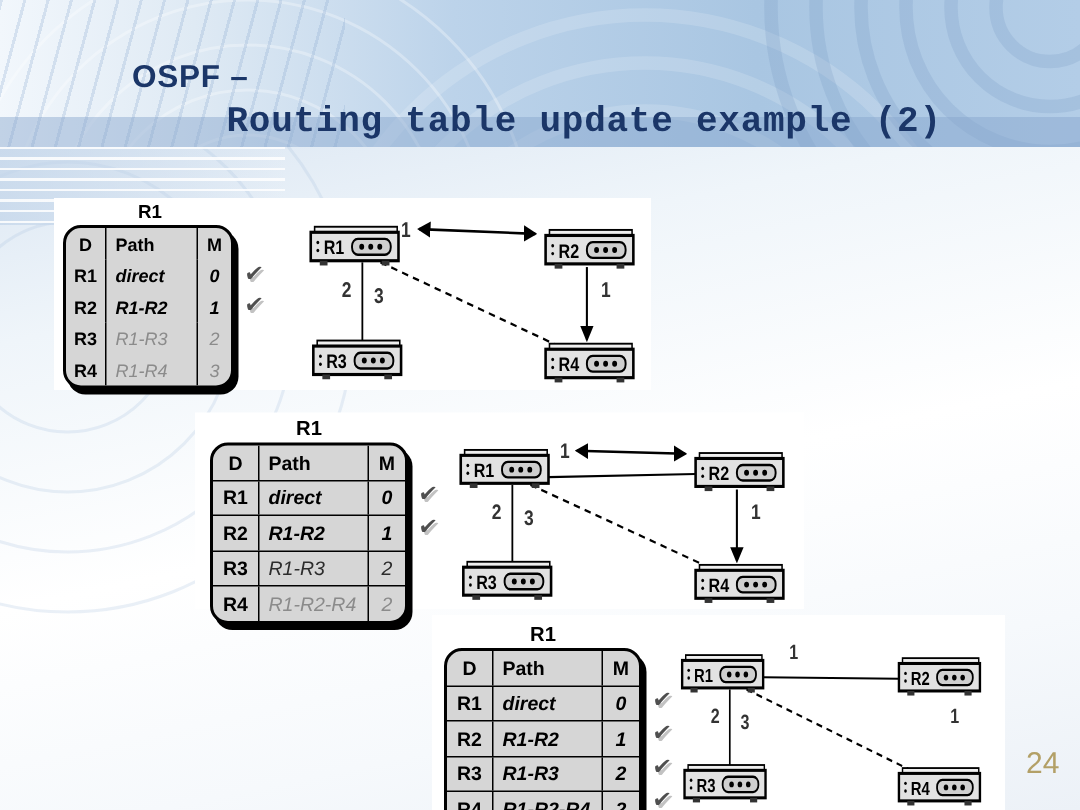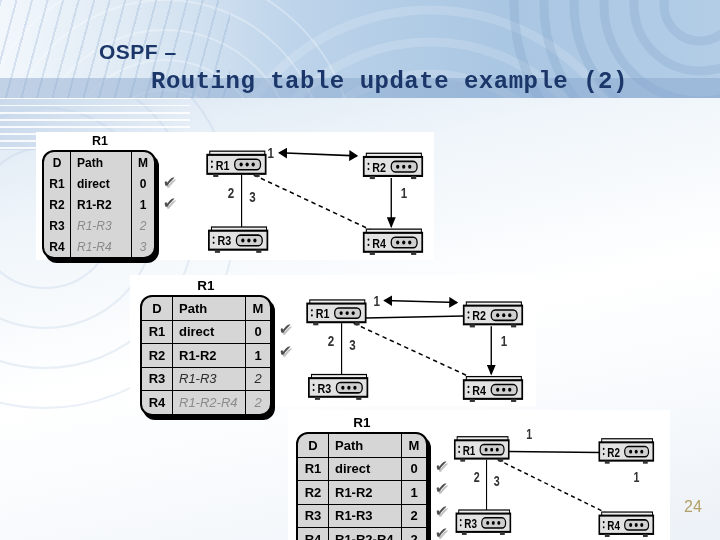--- a/index.html
+++ b/index.html
@@ -27,24 +27,24 @@
       repeating-linear-gradient(180deg, rgba(255,255,255,.85) 0 1.5px, rgba(255,255,255,0) 1.5px 7px),
       linear-gradient(90deg, rgba(196,214,234,.75), rgba(196,214,234,0));
   }
   .bg-content{
     position:absolute;left:0;top:98px;width:720px;height:442px;
     background:linear-gradient(168deg,#dce7f3 0%,#eff5fa 22%,#ffffff 52%,#f6f9fc 78%,#ecf1f7 100%);
   }
   .bg-svg{position:absolute;left:0;top:0;}
   
   .title-line{position:absolute;font-weight:bold;color:#1b3668;letter-spacing:.5px;z-index:5;}
-  .title1{left:99px;top:40px;font-size:21px;}
+  .title1{left:88px;top:40px;font-size:21px;}
   .title2{left:151px;top:68px;font-size:24px;font-family:Liberation Mono, monospace;}
   
-  .page-num{position:absolute;left:684px;top:498px;font-size:16px;color:#b3a067;z-index:6;}
+  .page-num{position:absolute;left:684px;top:498px;font-size:20px;color:#b3a067;z-index:6;}
   
   .panel{position:absolute;background:#ffffff;z-index:4;margin-top:13px;}
   .p0{left:36px;top:119px;width:398px;height:128px;}
   .p1{left:130px;top:262px;width:406px;height:131px;}
   .p2{left:288px;top:397px;width:382px;height:131px;}
   .tblock{position:absolute;}
   .p0 .tblock{left:6px;top:2px;}
   .p1 .tblock{left:10px;top:3px;}
   .p2 .tblock{left:8px;top:5px;}
   .topo{position:absolute;}
@@ -62,21 +62,21 @@
     box-shadow:3px 4px 0 #000;overflow:hidden;color:#000;
   }
   .rt .row{display:grid;align-items:center;}
   .t-small .rt .row{grid-template-columns:26px 62px 22px;height:21px;font-size:12px;}
   .t-big  .rt .row{grid-template-columns:30px 74px 24px;height:22.5px;font-size:13px;}
   .cd{text-align:center;font-weight:bold;}
   .cp{border-left:1.7px solid #000;border-right:1.7px solid #000;padding-left:6px;height:100%;display:flex;align-items:center;}
   .cm{text-align:center;}
   .hrow .cd,.hrow .cp,.hrow .cm{font-weight:bold;}
   .grid .row + .row{border-top:1.7px solid #000;}
-  .st-confirmed .cp,.st-confirmed .cm{font-weight:bold;color:#000;}
+  .st-confirmed .cp,.st-confirmed .cm{font-weight:bold;color:#000;font-style:italic;}
   .st-tentative .cp,.st-tentative .cm{font-style:italic;color:#2c2c2c;}
   .st-tentative-gray .cp,.st-tentative-gray .cm{font-style:italic;color:#8b8b8b;}
   
   .checks{display:flex;flex-direction:column;margin-left:7px;}
   .t-small .checks .chk{height:21px;}
   .t-big .checks .chk{height:22.5px;}
   .chk{display:flex;align-items:center;font-size:15px;color:#4f4f4f;
        text-shadow:2px 2px 0 #c2c2c2;transform:skewX(-6deg);}
 </style>
 </head>

